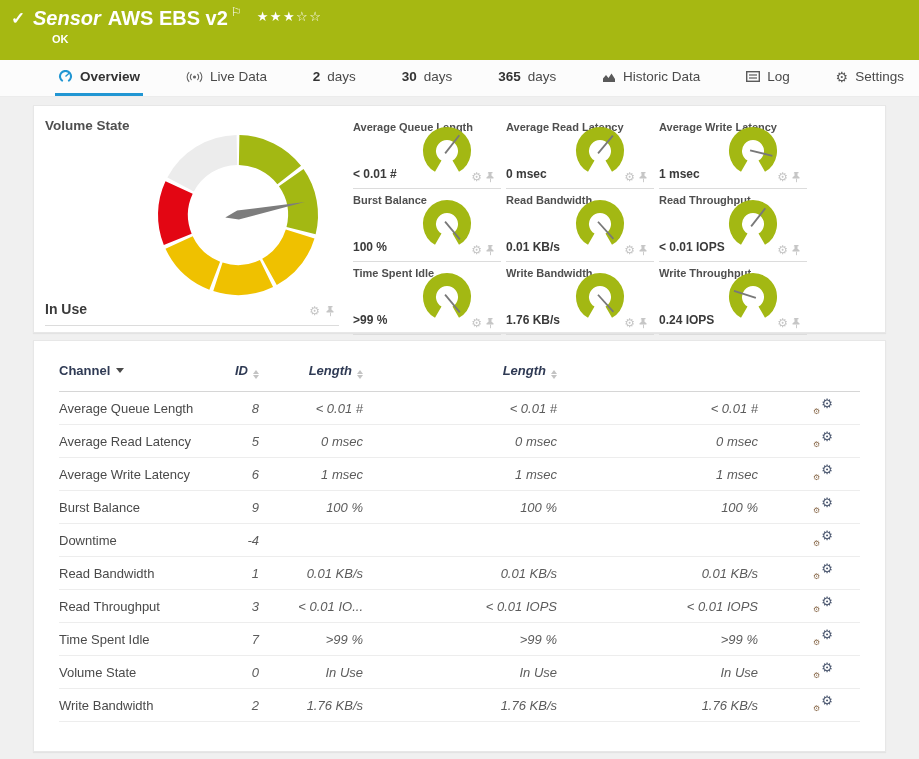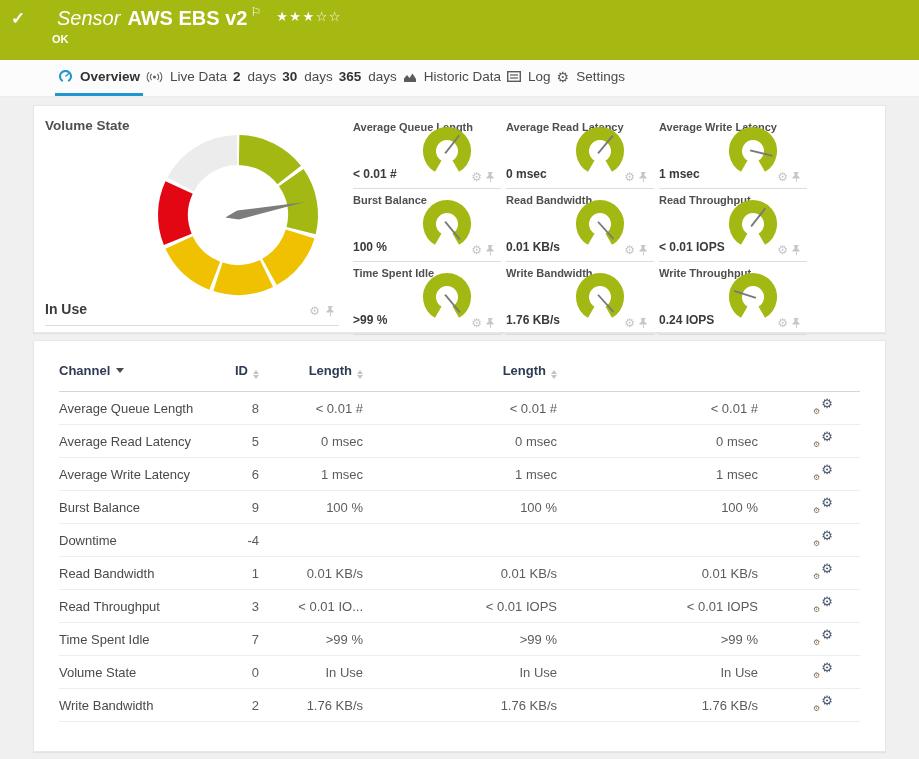--- a/index.html
+++ b/index.html
@@ -7,30 +7,30 @@
   #app {
     width:919px; height:759px; position:relative; overflow:hidden;
     background:#f0f0f0;
     font-family:"Liberation Sans", sans-serif;
   }
 
   
   .header { height:60px; background:var(--header-bg,#a6b812); position:relative; color:#fff; }
   .hdr-check { position:absolute; left:11px; top:8px; font-size:17px; font-weight:700; }
   .hdr-line1 { position:absolute; left:33px; top:5px; font-size:20px; white-space:nowrap; }
-  .hdr-kind  { font-style:italic; font-weight:400; margin-right:7px;margin-left:24px; }
+  .hdr-kind  { font-style:italic; font-weight:700; margin-right:7px; }
   .hdr-title { font-weight:700; }
   .hdr-flag  { font-size:12px; vertical-align:9px; margin-left:3px; }
   .hdr-stars { font-size:13px; margin-left:15px; vertical-align:4px; letter-spacing:1.5px; cursor:pointer; }
   .hdr-status{ position:absolute; left:52px; top:33px; font-size:11px; font-weight:700; }
 
   
   .tabbar {
     height:37px; background:#fcfcfc; border-bottom:1px solid #ececec;
-    display:flex; justify-content:flex-start; align-items:stretch;
+    display:flex; justify-content:space-between; align-items:stretch;
     padding:0 12px 0 55px; font-size:13.5px; color:#4a4a4a;
   }
   .tab { display:flex; align-items:center; gap:7px; padding:0 3px;
          border-bottom:3px solid transparent; cursor:pointer; white-space:nowrap; }
   .tab.active { border-bottom-color:var(--accent-blue,#2196d3); color:#333; font-weight:700; }
   .tab .num { font-weight:700; color:#333; }
   .tab svg, .tab .gear-glyph { flex:0 0 auto; }
   .gear-glyph { font-size:14px; color:#5a5a5a; font-style:normal; line-height:1; }
 
   
@@ -57,21 +57,21 @@
   .mini-svg  { position:absolute; left:68px; top:8px; }
   .mini-value{ position:absolute; left:0; bottom:7px; font-size:12px; font-weight:700;
                color:#3a3a3a; white-space:nowrap; }
   .mini-icons{ position:absolute; right:6px; bottom:5px; display:flex; gap:4px; align-items:center; }
 
   
   .thead, .trow { display:grid; grid-template-columns:160px 40px 104px 194px 201px 1fr; }
   .thead { padding:22px 0 12px; border-bottom:1px solid #d6d6d6;
            color:#2f3a54; font-size:13px; font-weight:700; align-items:start; }
   .trow  { height:33px; align-items:center; border-bottom:1px solid #ededed; font-size:13px; }
-  .c-right { text-align:right; }
+  .c-right { text-align:right;font-style:italic; }
   .c-ch  { color:#4a4a4a; }
   .c-val { color:#5c5c5c; }
   .c-icon{ padding-left:55px; }
   .lastval-block { display:inline-block; text-align:center; line-height:16px; }
 
   .sort { display:inline-flex; flex-direction:column; gap:1px; margin-left:5px;
           vertical-align:1px; cursor:pointer; }
   .sort i { width:0; height:0; border-left:3.5px solid transparent; border-right:3.5px solid transparent; }
   .sort .up { border-bottom:4px solid #c3c3c3; }
   .sort .dn { border-top:4px solid #c3c3c3; }

